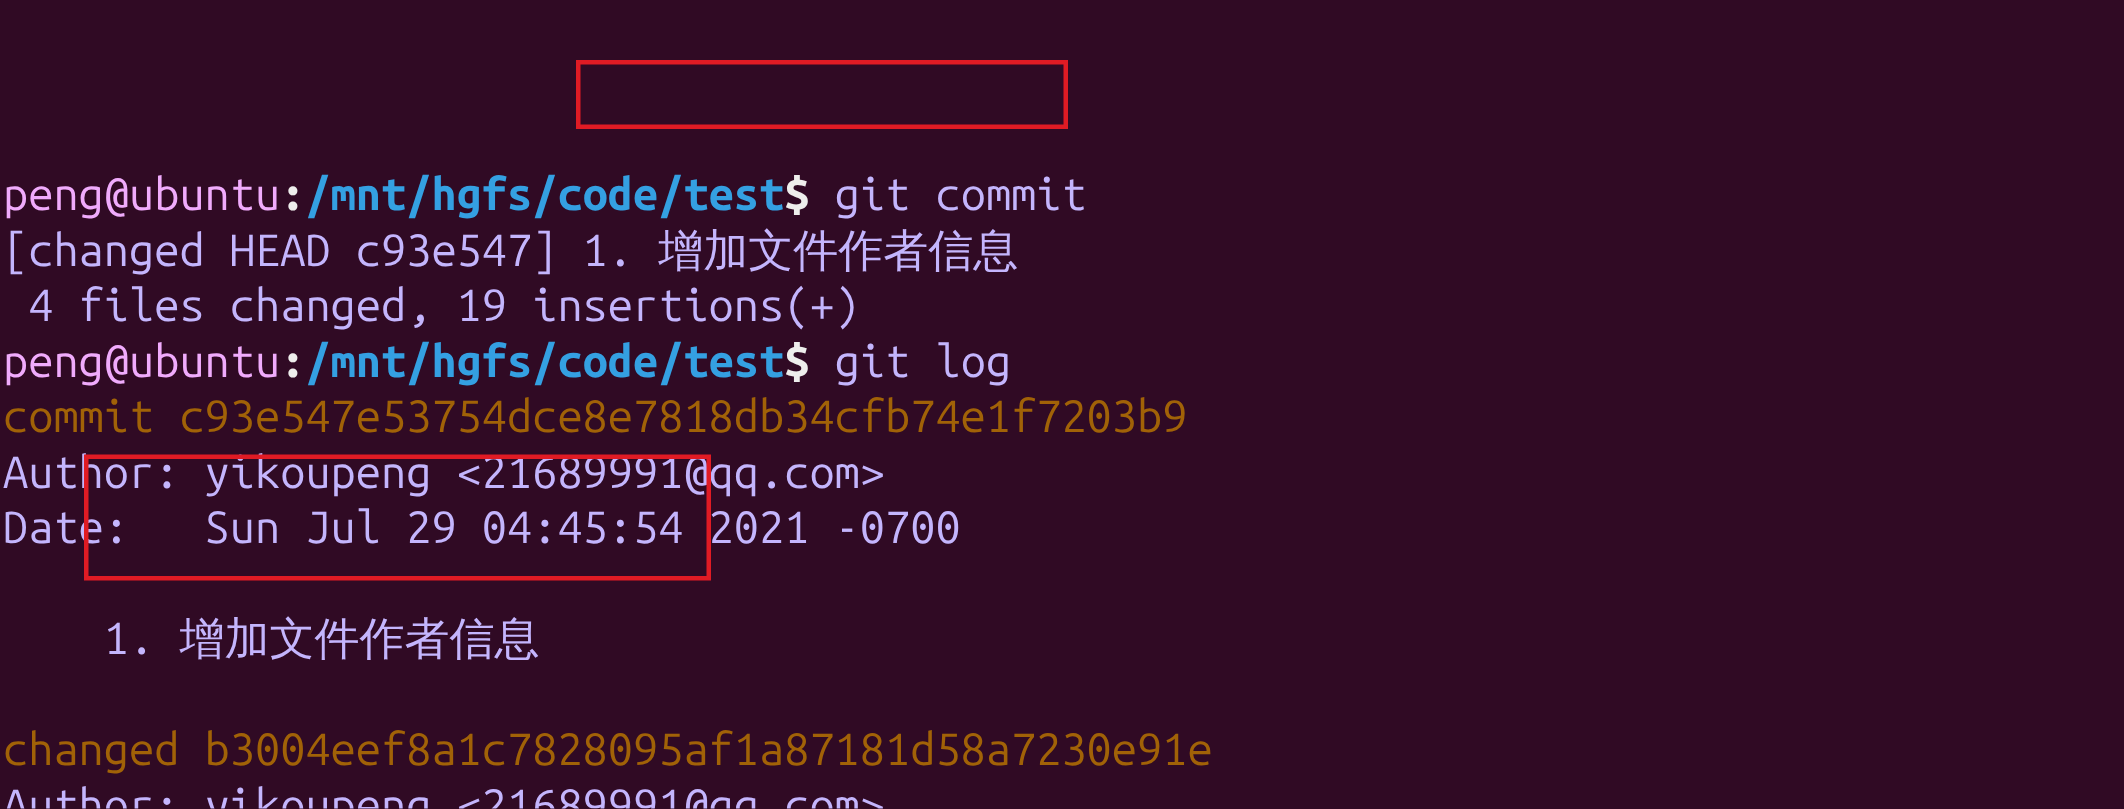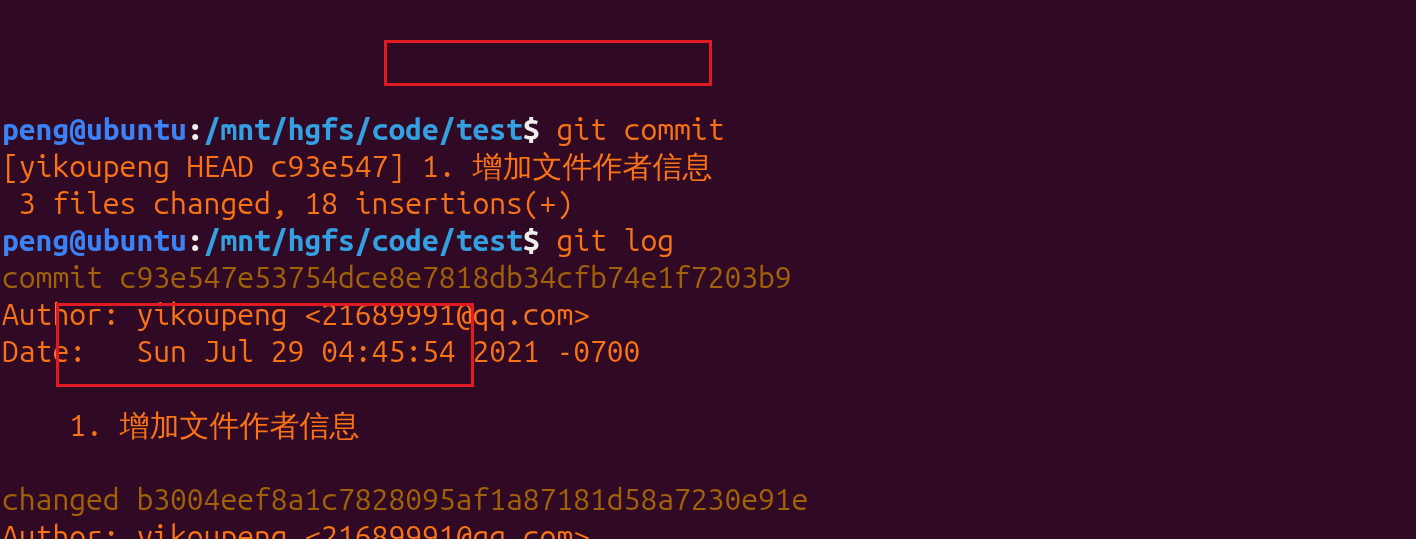--- a/index.html
+++ b/index.html
@@ -14,42 +14,42 @@
     font-family: "Ubuntu Mono", "DejaVu Sans Mono", "Consolas", monospace;
     font-size: 30px;
     line-height: 37px;
     color: #ffffff;
     white-space: pre;
     position: relative;
   }
   .term {
     padding: 0 2px;
   }
-  .green  { color: #3b82f6; font-weight: bold; }
-  .white  { color: #f97316; }
+  .green  { color: #f0abfc; font-weight: normal; }
+  .white  { color: #c4b5fd; }
   .whiteb { color: #eeeeec; font-weight: bold; }
   .blue   { color: #34a0e2; font-weight: bold; }
   .yellow { color: #a16207; }
 
   .box {
     position: absolute;
     border: 3px solid #e01b24;
     box-sizing: border-box;
     pointer-events: none;
   }
   .box1 { left: 384px; top: 40px;  width: 328px; height: 46px; }
   .box2 { left: 56px;  top: 303px; width: 418px; height: 84px; }
 </style>
 </head>
 <body>
 
 
 <div class="term"><span class="green">peng</span><span class="green">@</span><span class="green">ubuntu</span><span class="whiteb">:</span><span class="blue">/mnt/hgfs/code/test</span><span class="whiteb">$ </span><span class="white">git commit</span>
-<span class="white">[yikoupeng HEAD c93e547]</span><span class="white"> 1. 增加文件作者信息</span>
-<span class="white"> 3 files changed, 18 insertions(+)</span>
+<span class="white">[changed HEAD c93e547]</span><span class="white"> 1. 增加文件作者信息</span>
+<span class="white"> 4 files changed, 19 insertions(+)</span>
 <span class="green">peng</span><span class="green">@</span><span class="green">ubuntu</span><span class="whiteb">:</span><span class="blue">/mnt/hgfs/code/test</span><span class="whiteb">$ </span><span class="white">git log</span>
 <span class="yellow">commit c93e547e53754dce8e7818db34cfb74e1f7203b9</span>
 <span class="white">Author: yikoupeng &lt;21689991@qq.com&gt;</span>
 <span class="white">Date:   Sun Jul 29 04:45:54 2021 -0700</span>
 <span class="white"> </span>
 <span class="white">    1. 增加文件作者信息</span>
 <span class="white"> </span>
 <span class="yellow">changed b3004eef8a1c7828095af1a87181d58a7230e91e</span>
 <span class="white">Author: yikoupeng &lt;21689991@qq.com&gt;</span>
 </div>

